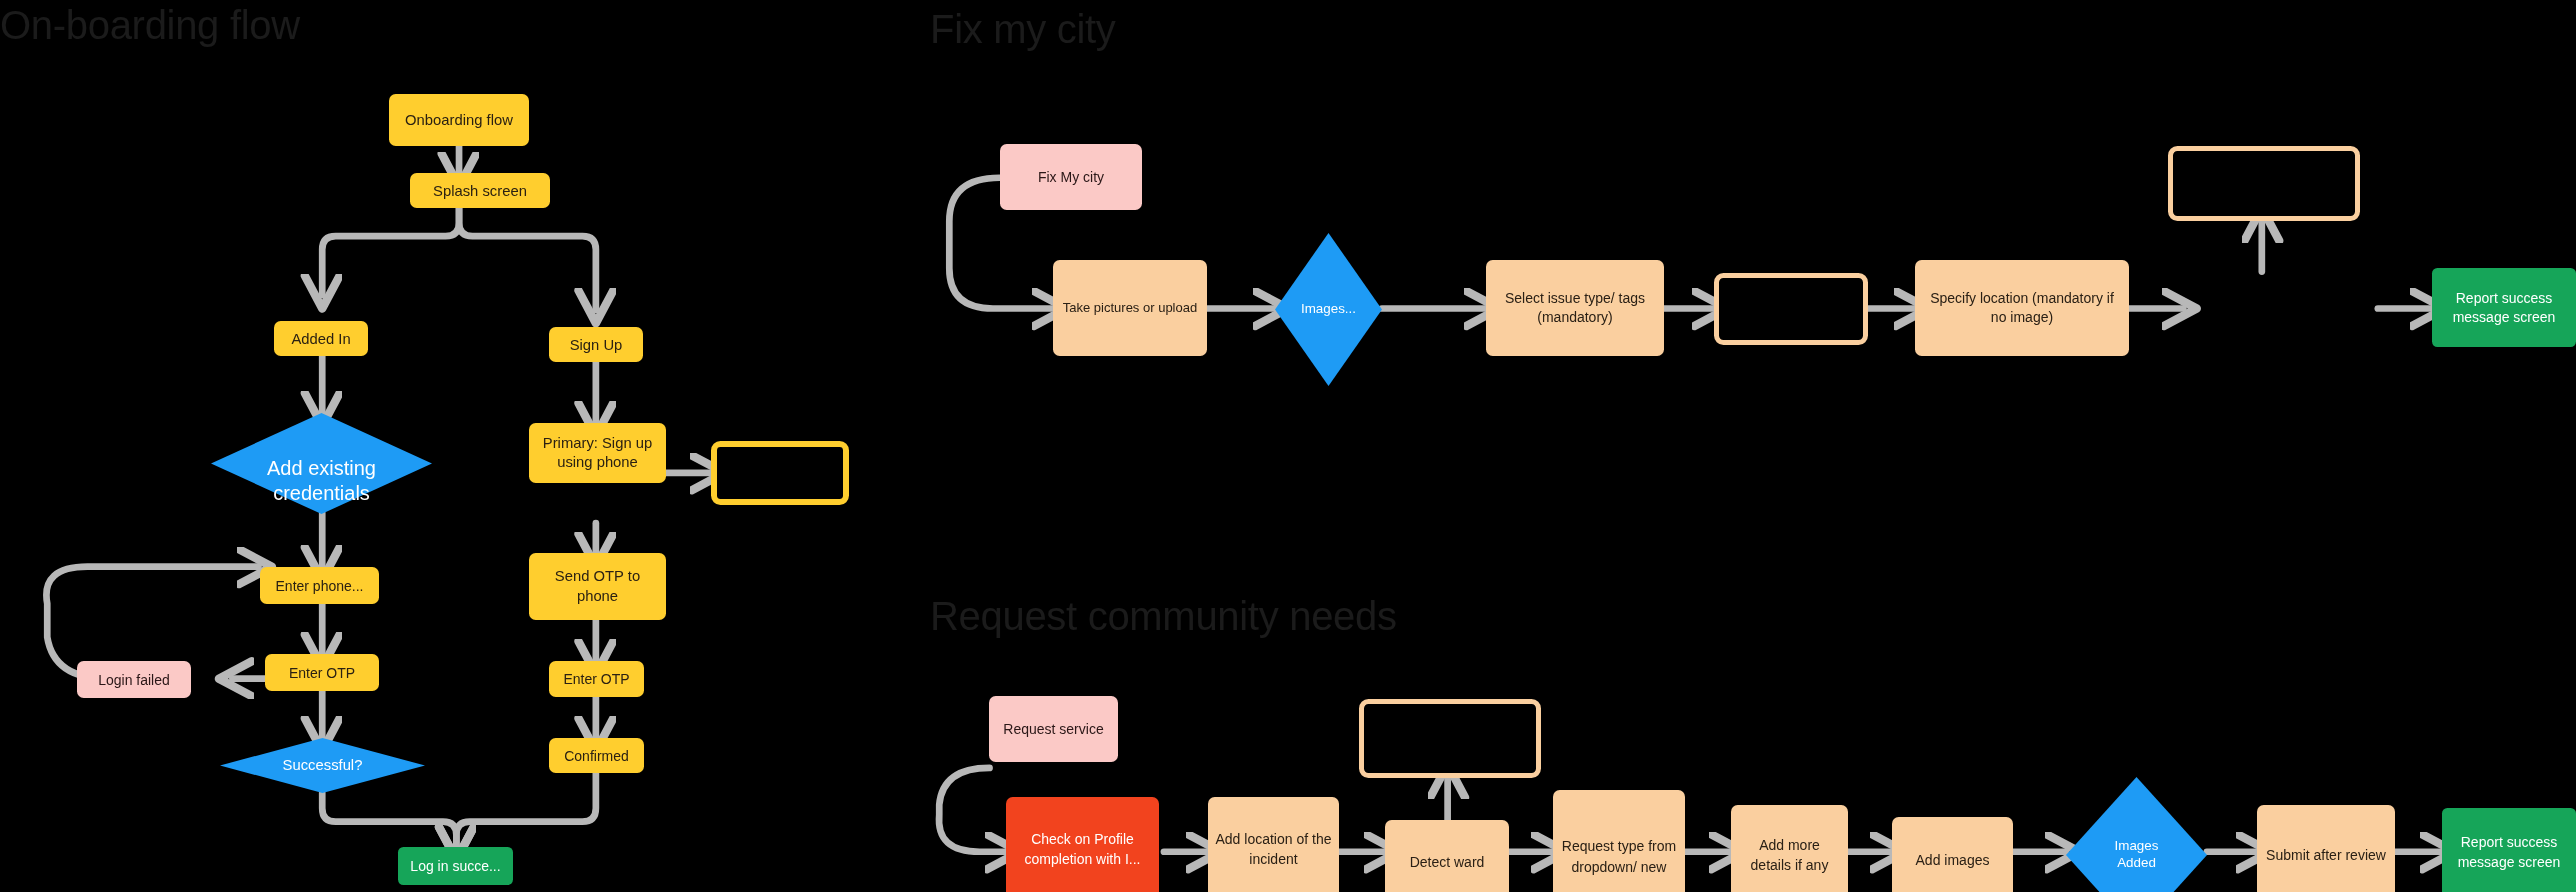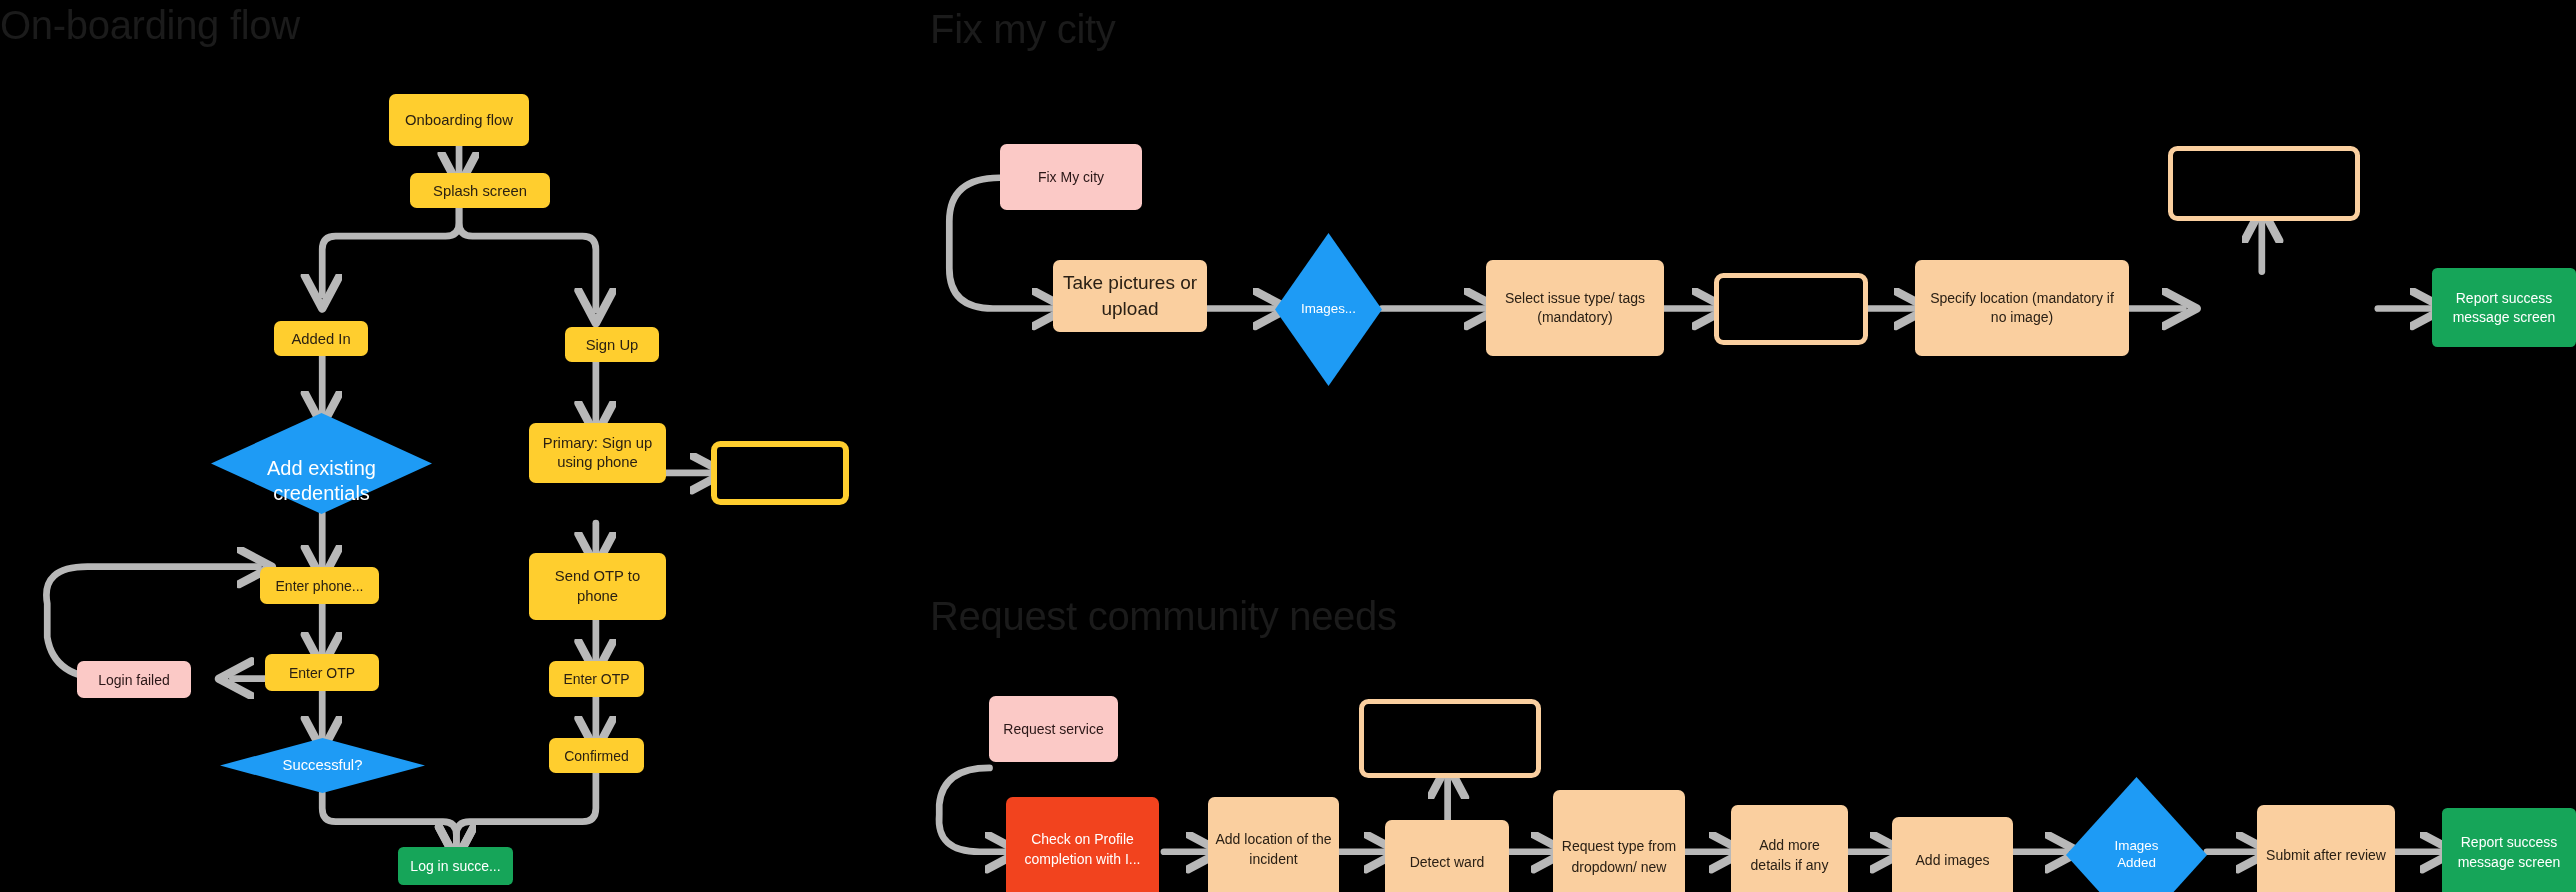--- a/index.html
+++ b/index.html
@@ -90,21 +90,21 @@
   </div>
 
   <div class="node n-yellow" style="left:410px;top:173px;width:140px;height:35px;font-size:14.8px;">
     <span>Splash screen</span>
   </div>
 
   <div class="node n-yellow" style="left:274px;top:321px;width:94px;height:35px;font-size:14.8px;">
     <span>Added In</span>
   </div>
 
-  <div class="node n-yellow" style="left:549px;top:327px;width:94px;height:35px;font-size:14.8px;margin-left:16px;">
+  <div class="node n-yellow" style="left:549px;top:327px;width:94px;height:35px;font-size:14.8px;">
     <span>Sign Up</span>
   </div>
 
   <div class="diamond" style="left:211px;top:413px;width:221px;height:101px;">
     <div class="dshape"></div>
     <div class="dlabel" style="font-size:20px;width:134px;margin-top:35px;">Add existing credentials</div>
   </div>
 
   <div class="node n-yellow" style="left:529px;top:423px;width:137px;height:60px;font-size:14.8px;line-height:1.3;">
     <span>Primary: Sign up using phone</span>
@@ -144,21 +144,21 @@
   </div>
 
   <div class="node n-green" style="left:398px;top:847px;width:115px;height:38px;font-size:14px;">
     <span>Log in succe...</span>
   </div>
 
   <div class="node n-pink" style="left:1000px;top:144px;width:142px;height:66px;font-size:14px;">
     <span>Fix My city</span>
   </div>
 
-  <div class="node n-peach" style="left:1053px;top:260px;width:154px;height:72px;font-size:19px;line-height:1.35;align-items:center;">
+  <div class="node n-peach" style="left:1053px;top:260px;width:154px;height:96px;font-size:13px;line-height:1.35;align-items:center;">
     <span>Take pictures or upload</span>
   </div>
 
   <div class="diamond" style="left:1275px;top:233px;width:107px;height:153px;">
     <div class="dshape"></div>
     <div class="dlabel" style="font-size:13.4px;">Images...</div>
   </div>
 
   <div class="node n-peach" style="left:1486px;top:260px;width:178px;height:96px;font-size:14px;line-height:1.35;justify-content:flex-end;">
     <span>Select issue type/ tags (mandatory)</span>

